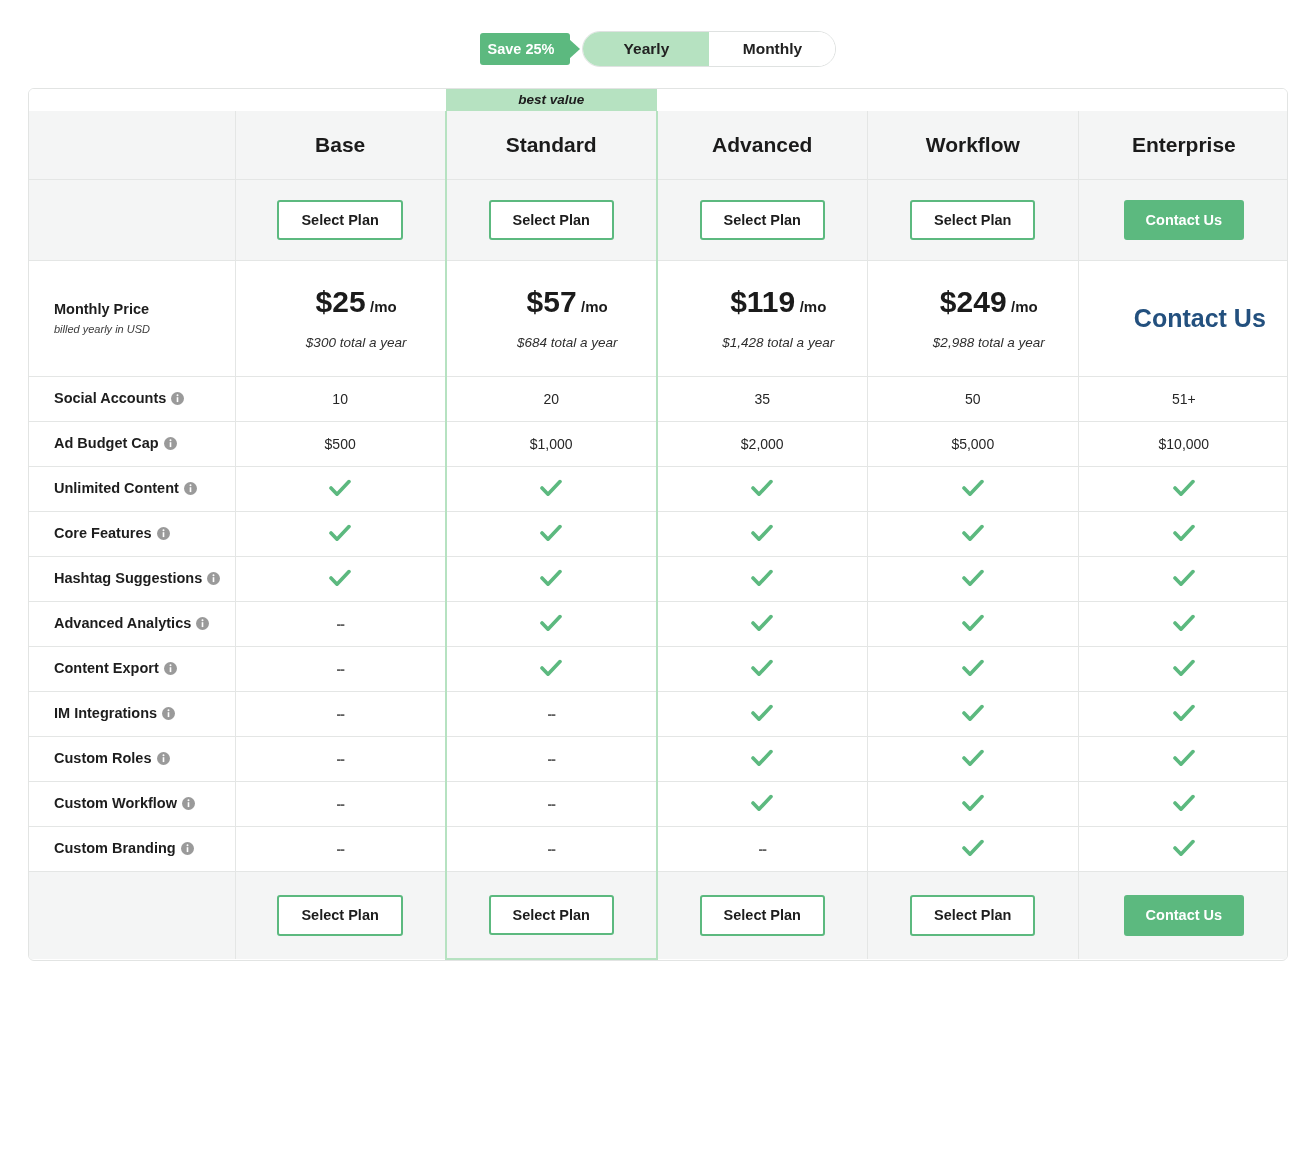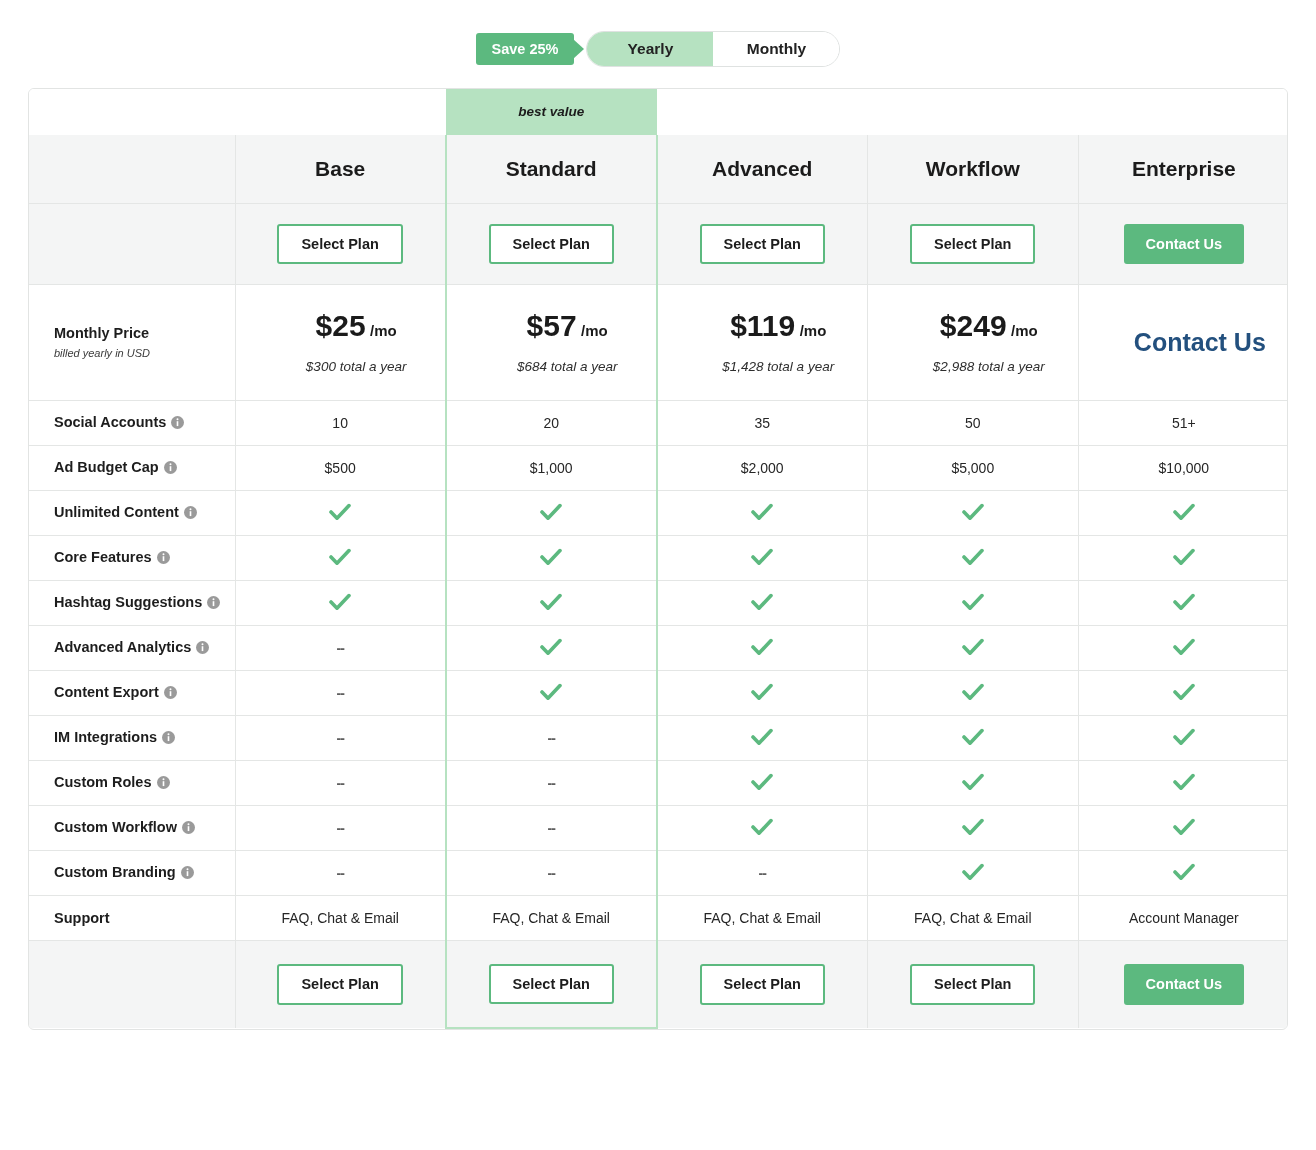--- a/index.html
+++ b/index.html
@@ -23,21 +23,21 @@
     padding-top: 27px;
     height: 44px;
   }
   .save-badge {
     position: relative;
     background: #5cb native;
     background: #5cb97f;
     color: #ffffff;
     font-weight: bold;
     font-size: 14.5px;
-    padding: 8px 16px 8px 16px;
+    padding: 8px 16px 8px 8px;
     border-radius: 3px;
     line-height: 1;
     height: 16px;
     display: flex;
     align-items: center;
     margin-right: 12px;
     z-index: 3;
   }
   .save-badge::after {
     content: "";
@@ -90,21 +90,21 @@
     width: 100%;
     border-collapse: collapse;
     table-layout: fixed;
   }
   table.pricing col.c-label { width: 206px; }
   table.pricing col.c-plan  { width: 210.8px; }
 
   td, th { padding: 0; margin: 0; vertical-align: middle; }
 
   
-  .bv-row td { height: 22px; padding: 12px; border: none; }
+  .bv-row td { height: 22px; padding: 0; border: none; }
   .bv-cell {
     background: #b6e2c1;
     font-size: 13.5px;
     font-weight: bold;
     font-style: italic;
     color: #1c1c1c;
     text-align: center;
     line-height: 22px;
     height: 22px;
   }
@@ -535,28 +535,20 @@
           <td class=""><span class="dash">--</span></td>
           <td class="hl "><span class="dash">--</span></td>
           <td class=""><span class="dash">--</span></td>
           <td class=""><span class="check"><svg width="22" height="18" viewBox="0 0 22 18">
                 <path d="M2 9 L8 15.2 L20 2.6" stroke="#5cb97f" stroke-width="3.6" fill="none" stroke-linecap="round" stroke-linejoin="round"></path>
               </svg></span></td>
           <td class="lastcol"><span class="check"><svg width="22" height="18" viewBox="0 0 22 18">
                 <path d="M2 9 L8 15.2 L20 2.6" stroke="#5cb97f" stroke-width="3.6" fill="none" stroke-linecap="round" stroke-linejoin="round"></path>
               </svg></span></td>
         </tr>
-        <tr class="feat-row">
-          <td class="feat-label"><span>Support</span></td>
-          <td class=""><span>FAQ, Chat &amp; Email</span></td>
-          <td class="hl "><span>FAQ, Chat &amp; Email</span></td>
-          <td class=""><span>FAQ, Chat &amp; Email</span></td>
-          <td class=""><span>FAQ, Chat &amp; Email</span></td>
-          <td class="lastcol"><span>Account Manager</span></td>
-        </tr>
         <tr class="bottom-row">
           <td></td>
           <td class=""><span class="btn-outline">Select Plan</span></td>
           <td class="hl hl-bottom "><span class="btn-outline">Select Plan</span></td>
           <td class=""><span class="btn-outline">Select Plan</span></td>
           <td class=""><span class="btn-outline">Select Plan</span></td>
           <td class="lastcol"><span class="btn-solid">Contact Us</span></td>
         </tr>
       </tbody>
   </table>

